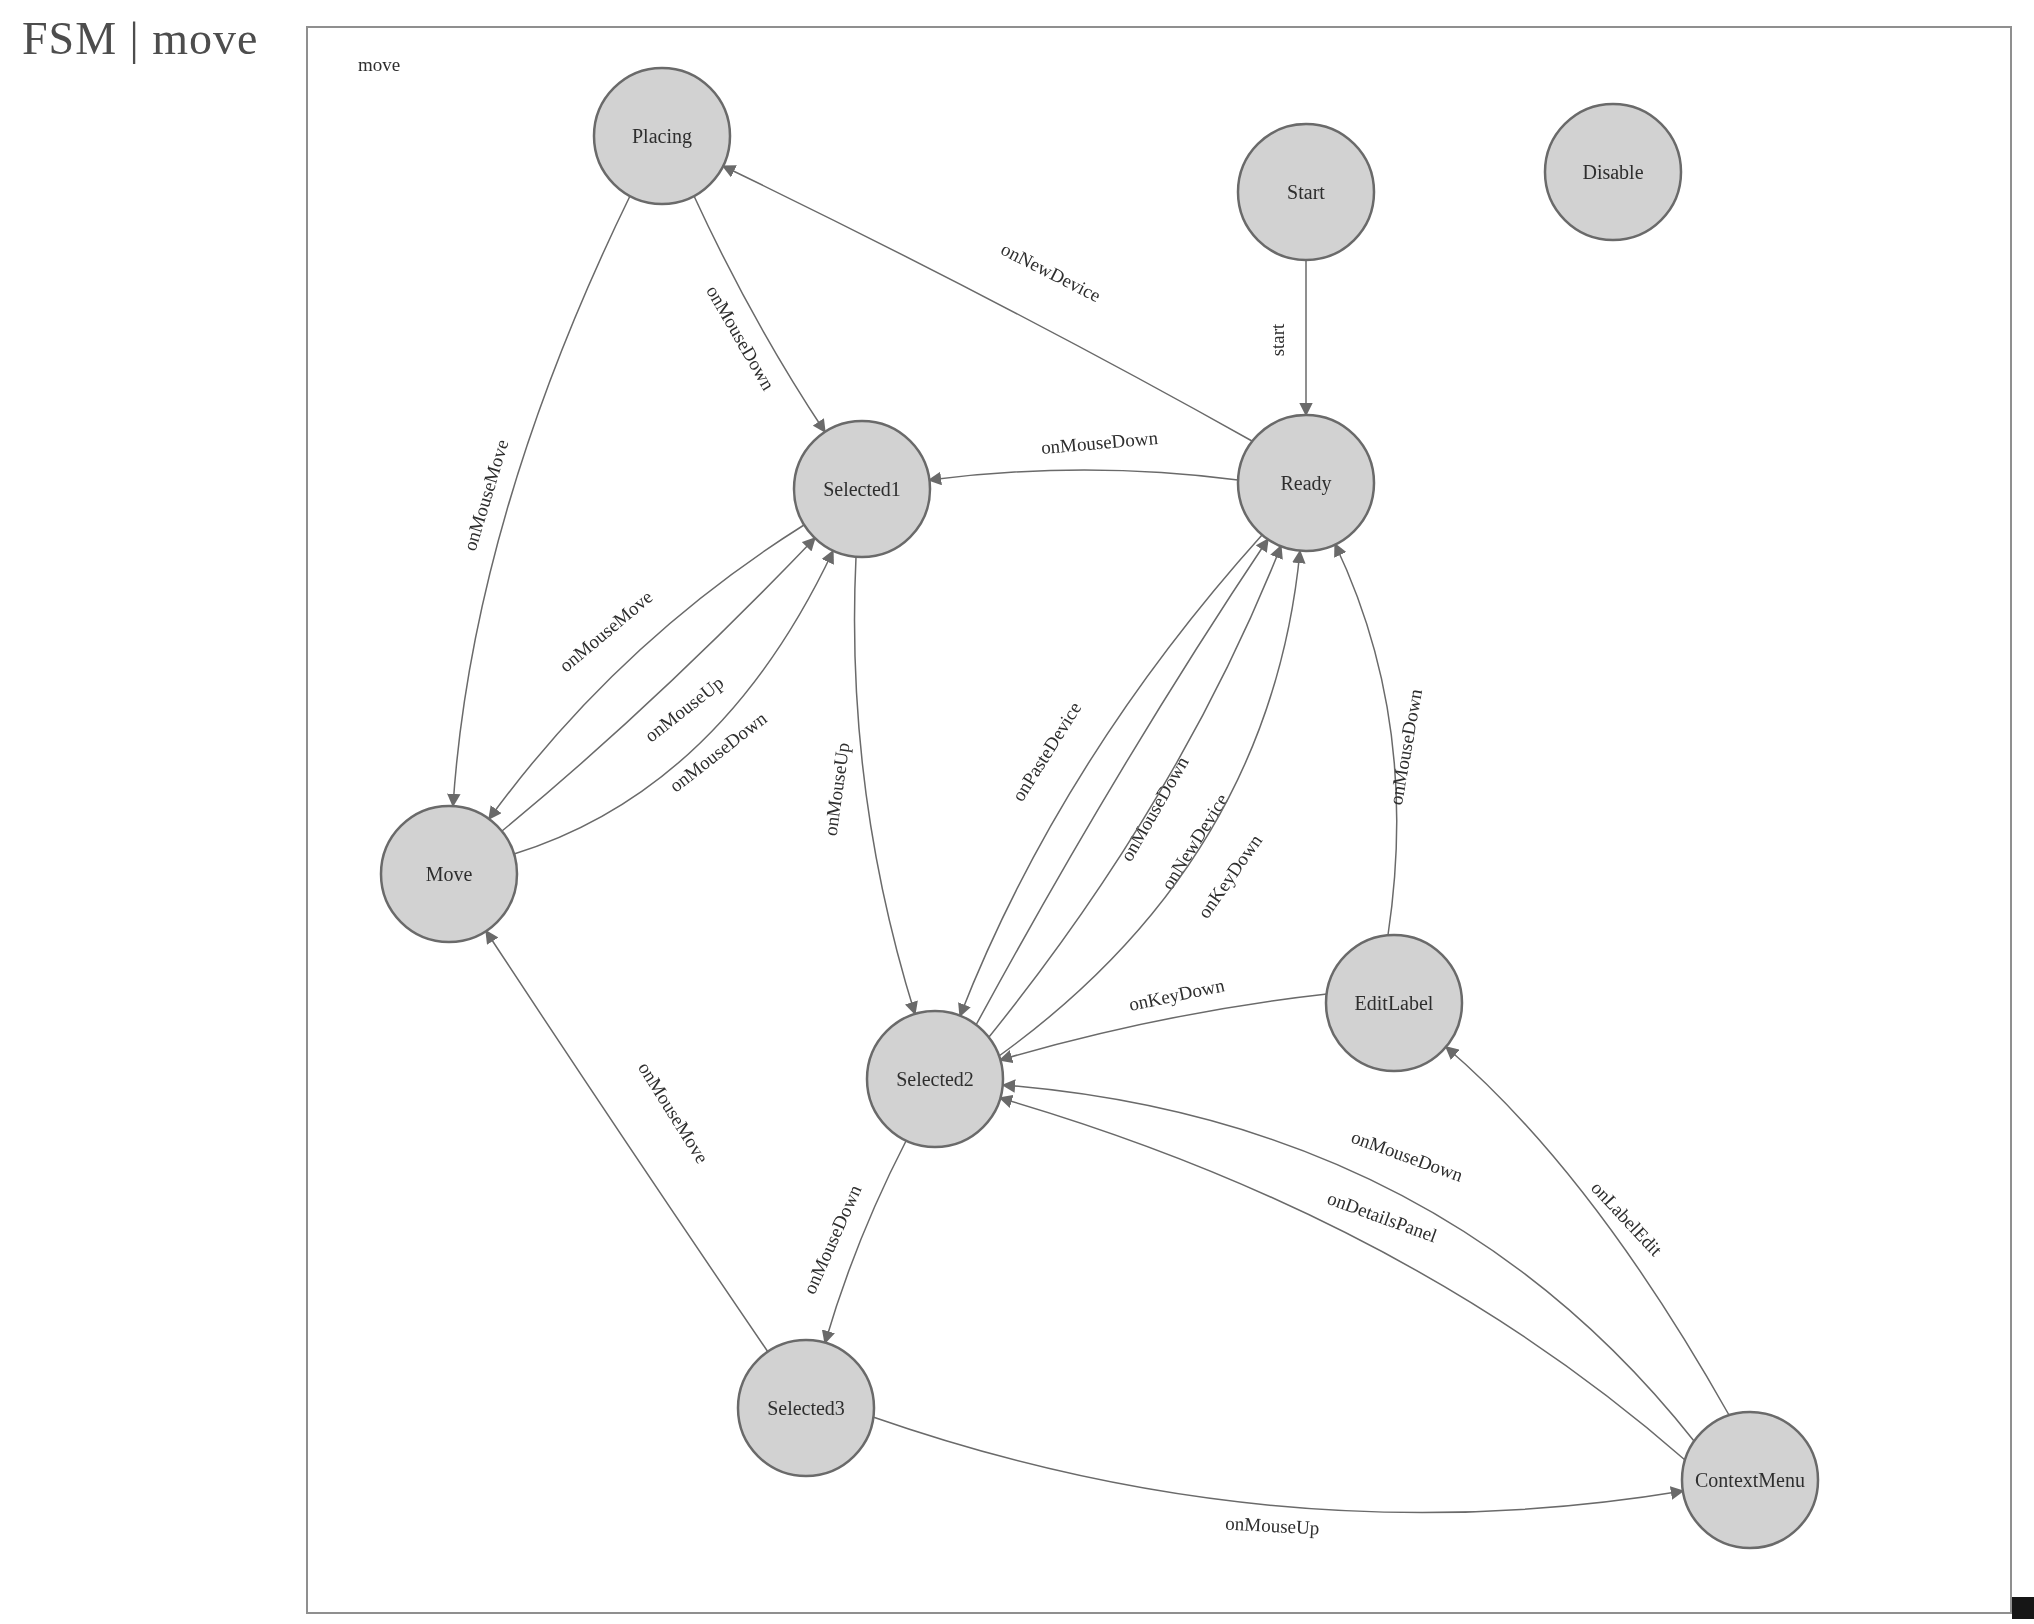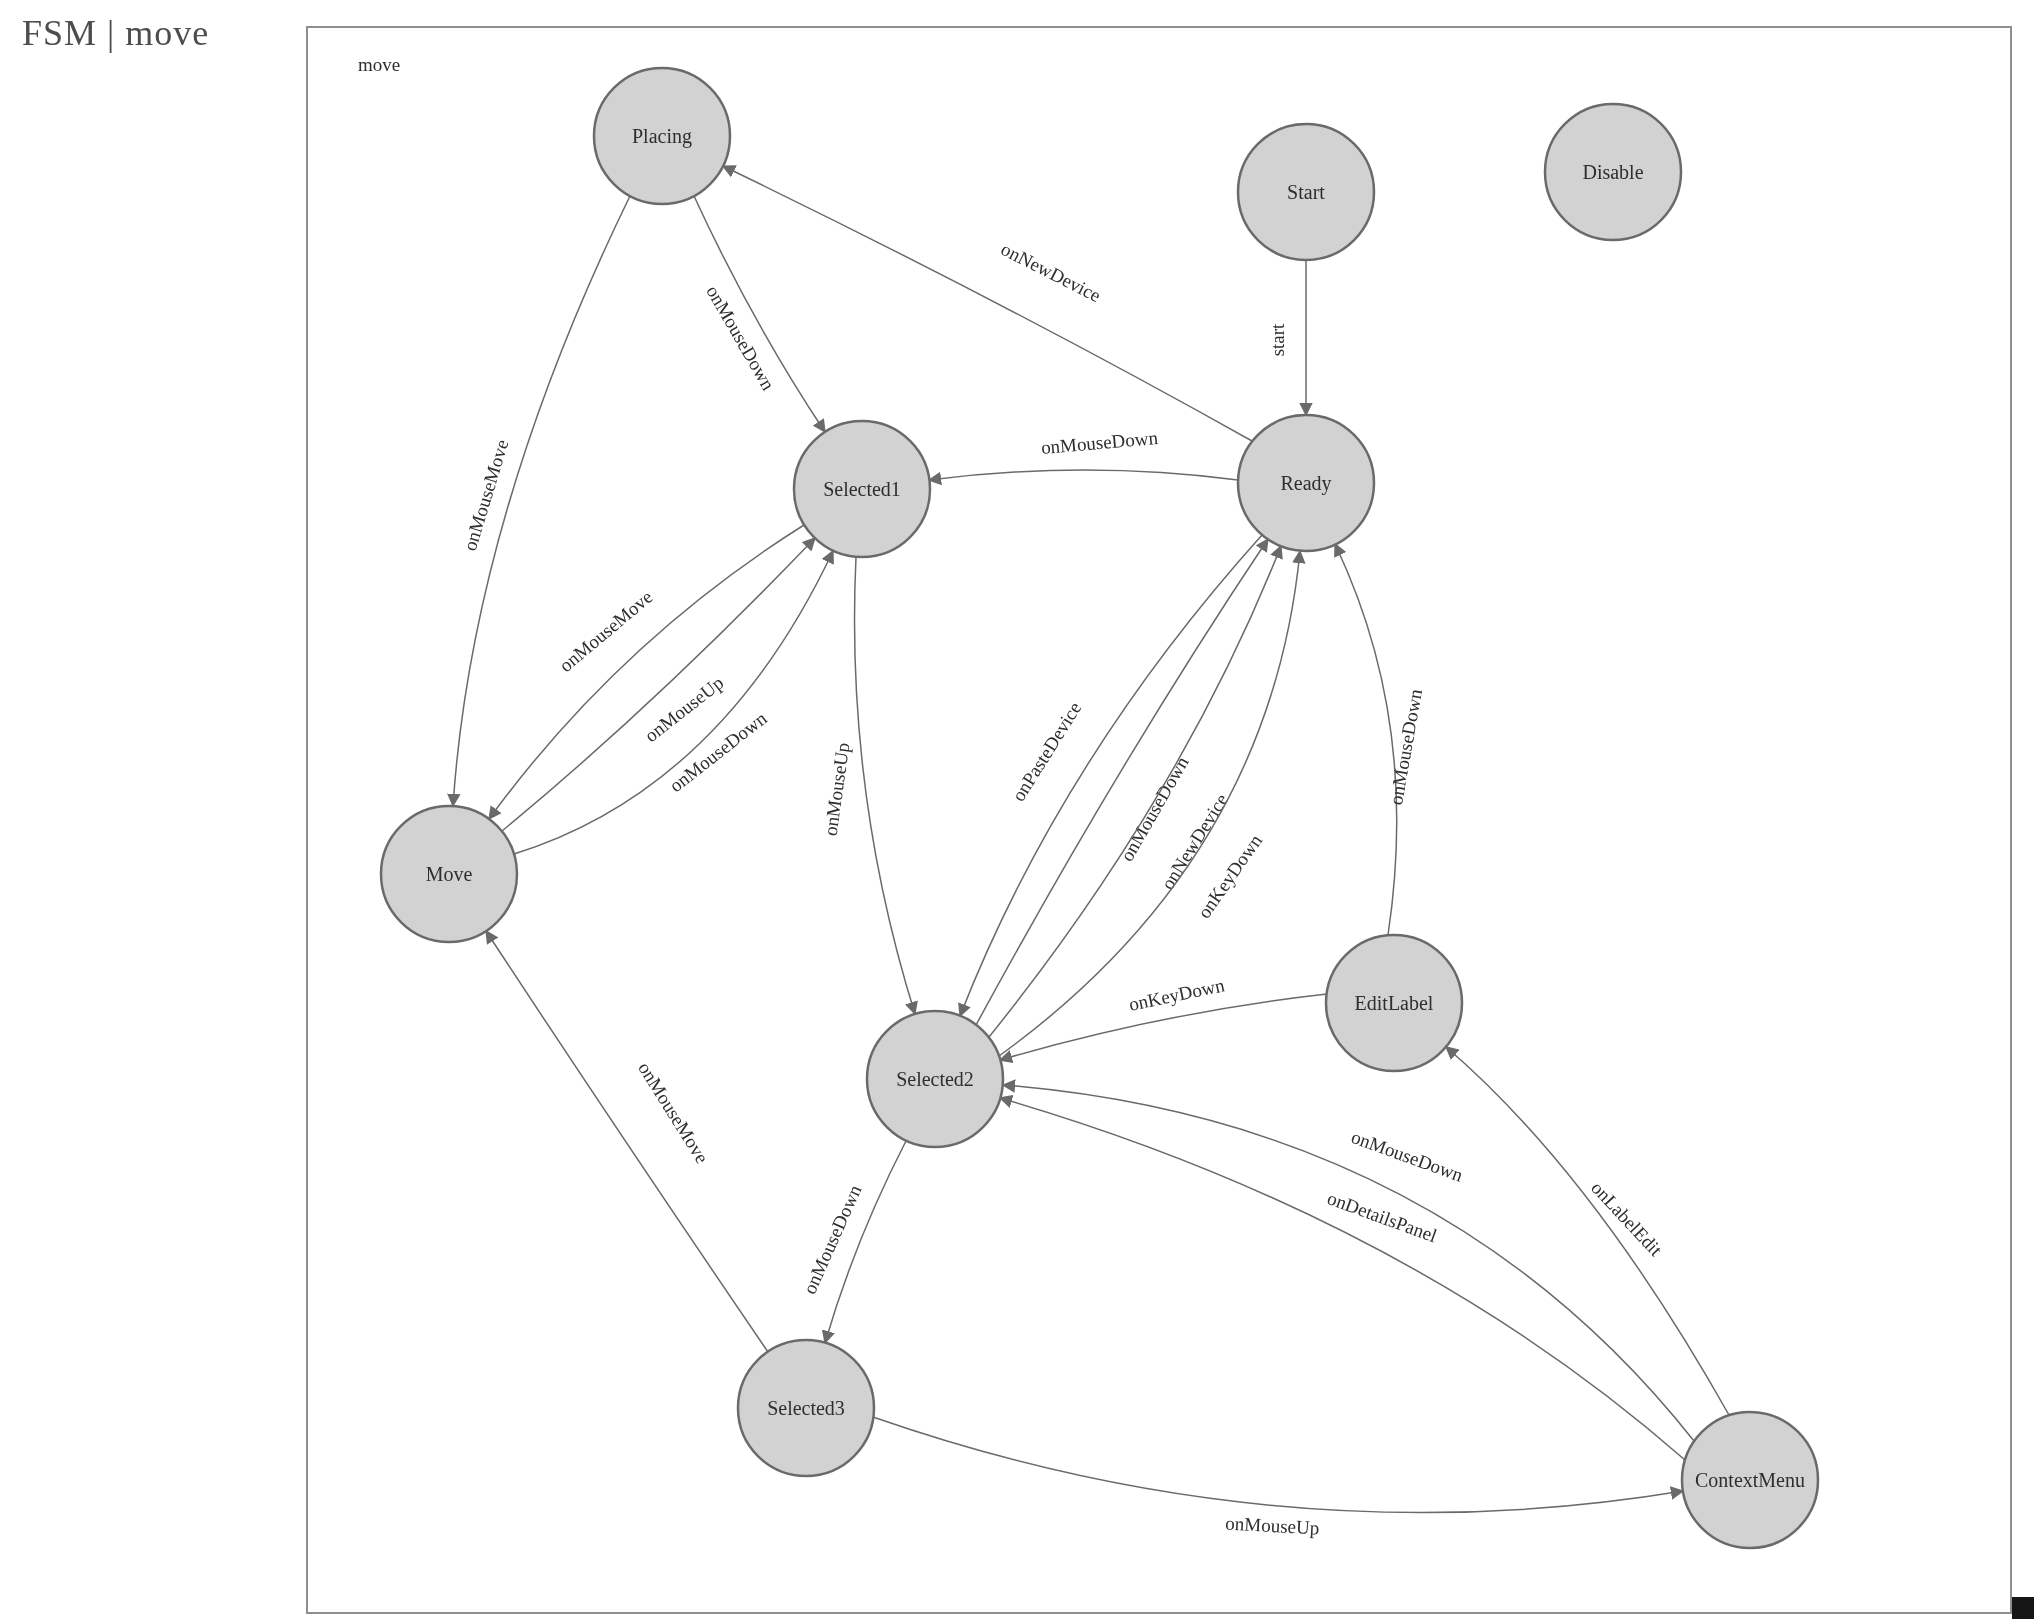--- a/index.html
+++ b/index.html
@@ -5,21 +5,21 @@
   * { margin: 0; padding: 0; box-sizing: border-box; }
   html, body { background: #ffffff; }
   body {
     width: 2034px; height: 1624px;
     position: relative;
     font-family: "Liberation Serif", serif;
     overflow: hidden;
   }
   .page-title {
     position: absolute; left: 22px; top: 12px;
-    font-size: 36px; color: #4d4d4d; letter-spacing: 1px;
+    font-size: 46px; color: #4d4d4d; letter-spacing: 1px;
   }
   .canvas {
     position: absolute; left: 306px; top: 26px;
     width: 1706px; height: 1588px;
     border: 2px solid #8f8f8f; background: #ffffff;
   }
   .canvas-label {
     position: absolute; left: 50px; top: 26px;
     font-size: 19px; color: #2e2e2e;
   }

